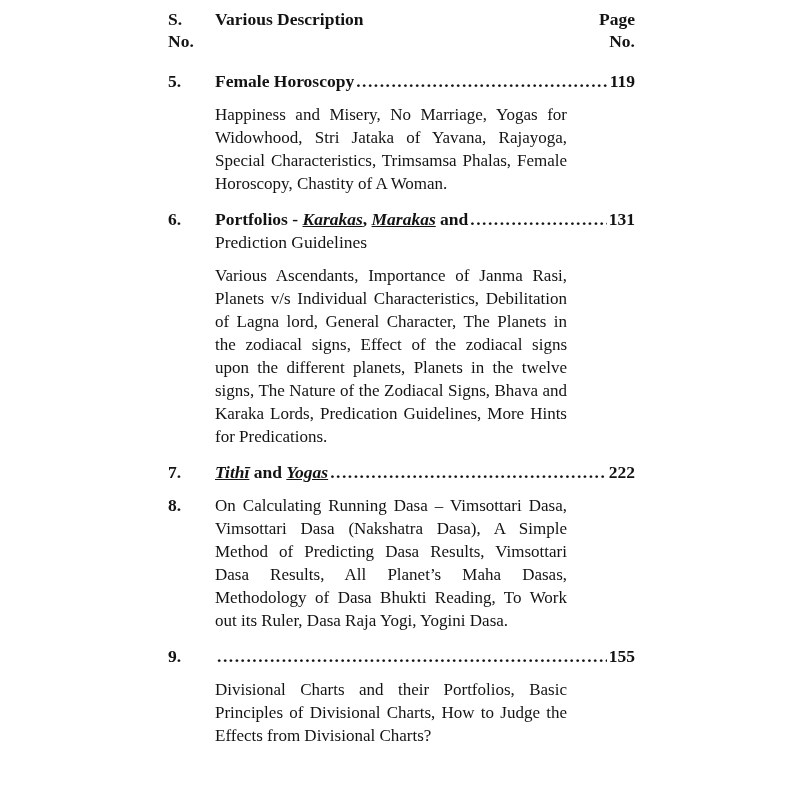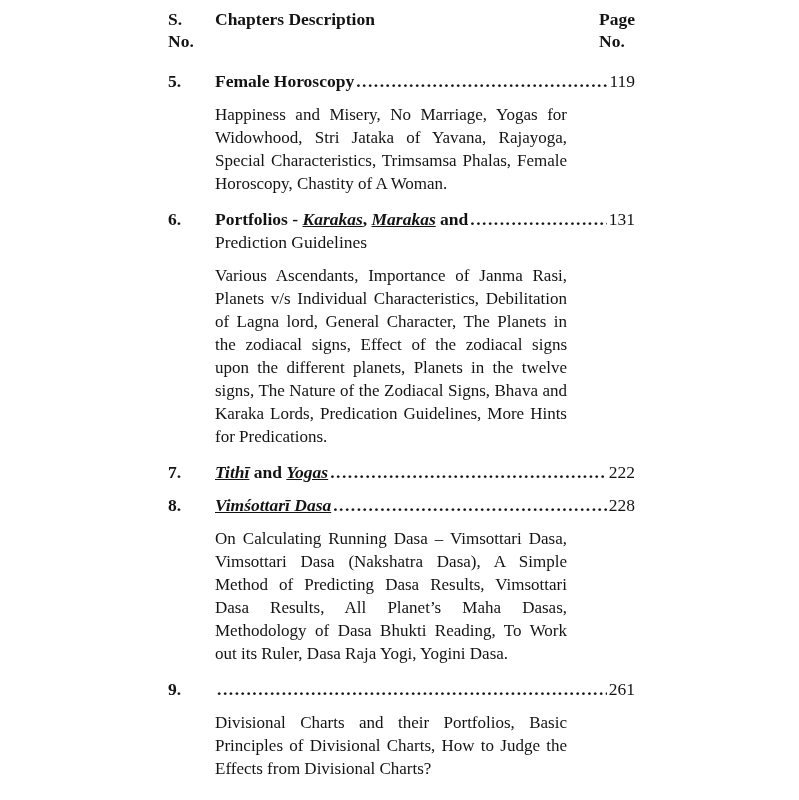--- a/index.html
+++ b/index.html
@@ -23,21 +23,21 @@
   
   .toc-header {
     display: flex;
     font-weight: bold;
     font-size: 17.5px;
     line-height: 22px;
     margin-bottom: 18px;
   }
   .hdr-serial { width: 47px; }
   .hdr-chapters { flex: 1; }
-  .hdr-page { }
+  .hdr-page { text-align: right; }
   
   .toc-item { }
   .item-row { display: flex; }
   .item-number {
     width: 47px;
     font-weight: bold;
     font-size: 17.5px;
     line-height: 23px;
   }
   .item-main { flex: 1; min-width: 0; }
@@ -55,21 +55,21 @@
     flex: 1;
     overflow: hidden;
     white-space: nowrap;
     letter-spacing: 1.5px;
     margin: 0 2px 0 2px;
   }
   .leader-dots::after {
     content: "................................................................................................................................................................................................";
   }
   .page-number {
-    font-weight: normal;
+    font-weight: bold;
     flex: none;
   }
   .title-line2 {
     font-weight: normal;
     font-size: 17.5px;
     line-height: 23px;
   }
   .item-title-block { margin-bottom: 10px; }
   .item-description {
     font-size: 17px;
@@ -84,21 +84,21 @@
 <body>
 
 <div class="page">
   <div class="content">
 
     <div class="toc-header">
       <div class="hdr-serial">
         <div>S.</div>
         <div>No.</div>
       </div>
-      <div class="hdr-chapters">Chapters Description</div>
+      <div class="hdr-chapters">Various Description</div>
       <div class="hdr-page">
         <div>Page</div>
         <div>No.</div>
       </div>
     </div>
 
     <div class="toc-item">
       <div class="item-row">
         <div class="item-number">5.</div>
         <div class="item-main">
@@ -143,40 +143,33 @@
             </div>
           </div>
         </div>
       </div>
     </div>
 
     <div class="toc-item">
       <div class="item-row">
         <div class="item-number">8.</div>
         <div class="item-main">
-          <div class="item-title-block">
-            <div class="title-line">
-              <span><span class="seg-italic">Vimśottarī Dasa </span></span>
-              <span class="leader-dots"></span>
-              <span class="page-number">228</span>
-            </div>
-          </div>
           <div class="item-description">On Calculating Running Dasa – Vimsottari Dasa, Vimsottari Dasa (Nakshatra Dasa), A Simple Method of Predicting Dasa Results, Vimsottari Dasa Results, All Planet’s Maha Dasas, Methodology of Dasa Bhukti Reading, To Work out its Ruler, Dasa Raja Yogi, Yogini Dasa.</div>
         </div>
       </div>
     </div>
 
     <div class="toc-item">
       <div class="item-row">
         <div class="item-number">9.</div>
         <div class="item-main">
           <div class="item-title-block">
             <div class="title-line">
               <span class="leader-dots"></span>
-              <span class="page-number">261</span>
+              <span class="page-number">155</span>
             </div>
           </div>
           <div class="item-description">Divisional Charts and their Portfolios, Basic Principles of Divisional Charts, How to Judge the Effects from Divisional Charts?</div>
         </div>
       </div>
     </div>
 
   </div>
 </div>
 

